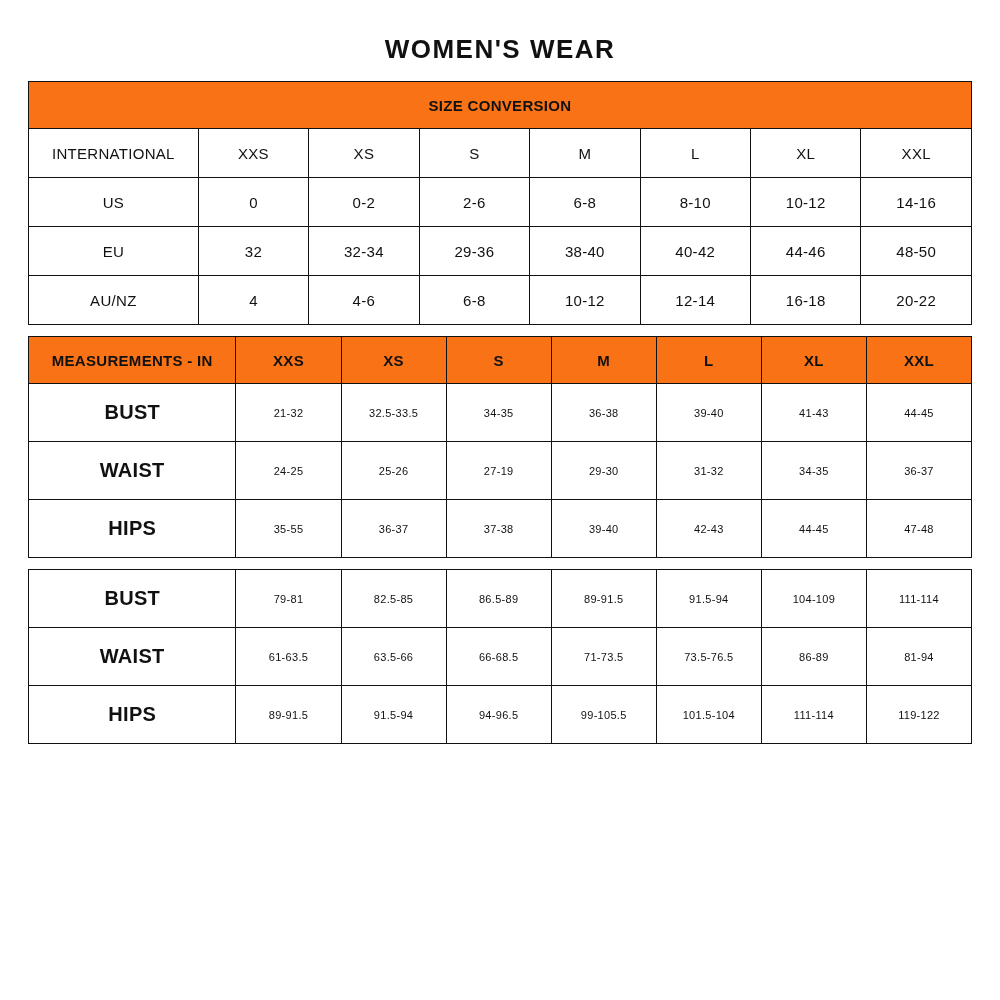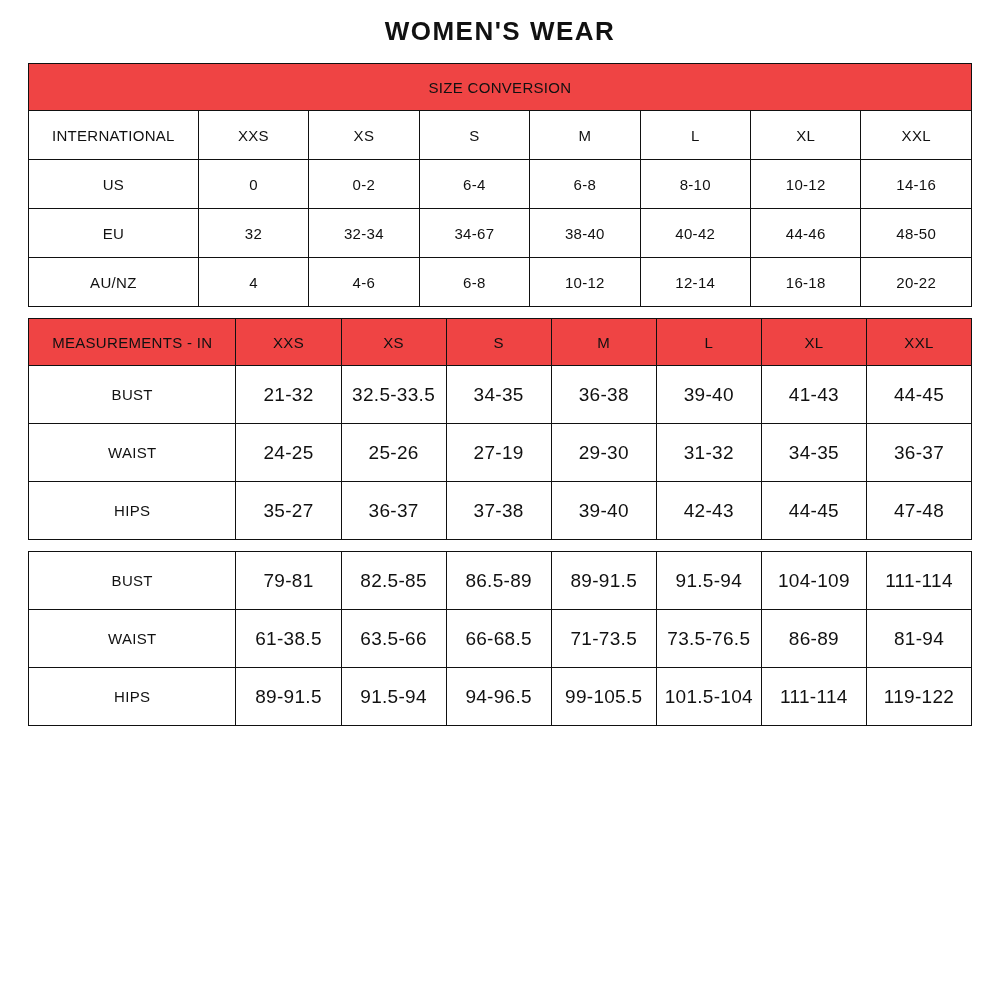--- a/index.html
+++ b/index.html
@@ -6,21 +6,21 @@
   html, body { margin: 0; padding: 0; background: #ffffff; }
   body {
     font-family: "Liberation Sans", sans-serif;
     color: #111111;
     width: 1000px;
     height: 1000px;
   }
   .page {
     width: 1000px;
     height: 1000px;
-    padding: 10px 28px 14px 28px;
+    padding: 28px 28px 14px 28px;
   }
   .title {
     text-align: center;
     font-size: 26px;
     font-weight: bold;
     letter-spacing: 1.5px;
     margin: 6px 0 16px 0;
   }
   table.tbl {
     width: 100%;
@@ -29,35 +29,35 @@
   }
   table.tbl td {
     border: 1.6px solid #111111;
     text-align: center;
     vertical-align: middle;
     font-size: 15px;
     padding: 0 4px;
     letter-spacing: 0.3px;
   }
   .band {
-    background: #ef4444;
-    font-weight: normal;
+    background: #f97316;
+    font-weight: bold;
     letter-spacing: 0.6px;
   }
   
   .conv tr { height: 49px; }
   .conv tr.band-row { height: 47px; }
   .conv col.c-label { width: 18%; }
   
   .meas { margin-top: 11px; }
   .meas tr { height: 58px; }
   .meas tr.head-row { height: 47px; }
   .meas col.c-label { width: 22%; }
-  .meas td.val { font-size: 19px; }
-  .meas td.rowlabel { font-size: 15px; }
+  .meas td.val { font-size: 11px; }
+  .meas td.rowlabel { font-size: 20px; font-weight: bold; }
 </style>
 </head>
 <body>
 
 <div class="page">
 
   <h1 class="title">WOMEN'S WEAR</h1>
 
   <table class="tbl conv">
     <colgroup>
@@ -75,31 +75,31 @@
         <td>S</td>
         <td>M</td>
         <td>L</td>
         <td>XL</td>
         <td>XXL</td>
       </tr>
       <tr>
         <td>US</td>
         <td>0</td>
         <td>0-2</td>
-        <td>6-4</td>
+        <td>2-6</td>
         <td>6-8</td>
         <td>8-10</td>
         <td>10-12</td>
         <td>14-16</td>
       </tr>
       <tr>
         <td>EU</td>
         <td>32</td>
         <td>32-34</td>
-        <td>34-67</td>
+        <td>29-36</td>
         <td>38-40</td>
         <td>40-42</td>
         <td>44-46</td>
         <td>48-50</td>
       </tr>
       <tr>
         <td>AU/NZ</td>
         <td>4</td>
         <td>4-6</td>
         <td>6-8</td>
@@ -142,21 +142,21 @@
         <td class="val">24-25</td>
         <td class="val">25-26</td>
         <td class="val">27-19</td>
         <td class="val">29-30</td>
         <td class="val">31-32</td>
         <td class="val">34-35</td>
         <td class="val">36-37</td>
       </tr>
       <tr>
         <td class="rowlabel">HIPS</td>
-        <td class="val">35-27</td>
+        <td class="val">35-55</td>
         <td class="val">36-37</td>
         <td class="val">37-38</td>
         <td class="val">39-40</td>
         <td class="val">42-43</td>
         <td class="val">44-45</td>
         <td class="val">47-48</td>
       </tr>
     </tbody>
   </table>
 
@@ -171,21 +171,21 @@
         <td class="val">79-81</td>
         <td class="val">82.5-85</td>
         <td class="val">86.5-89</td>
         <td class="val">89-91.5</td>
         <td class="val">91.5-94</td>
         <td class="val">104-109</td>
         <td class="val">111-114</td>
       </tr>
       <tr>
         <td class="rowlabel">WAIST</td>
-        <td class="val">61-38.5</td>
+        <td class="val">61-63.5</td>
         <td class="val">63.5-66</td>
         <td class="val">66-68.5</td>
         <td class="val">71-73.5</td>
         <td class="val">73.5-76.5</td>
         <td class="val">86-89</td>
         <td class="val">81-94</td>
       </tr>
       <tr>
         <td class="rowlabel">HIPS</td>
         <td class="val">89-91.5</td>

